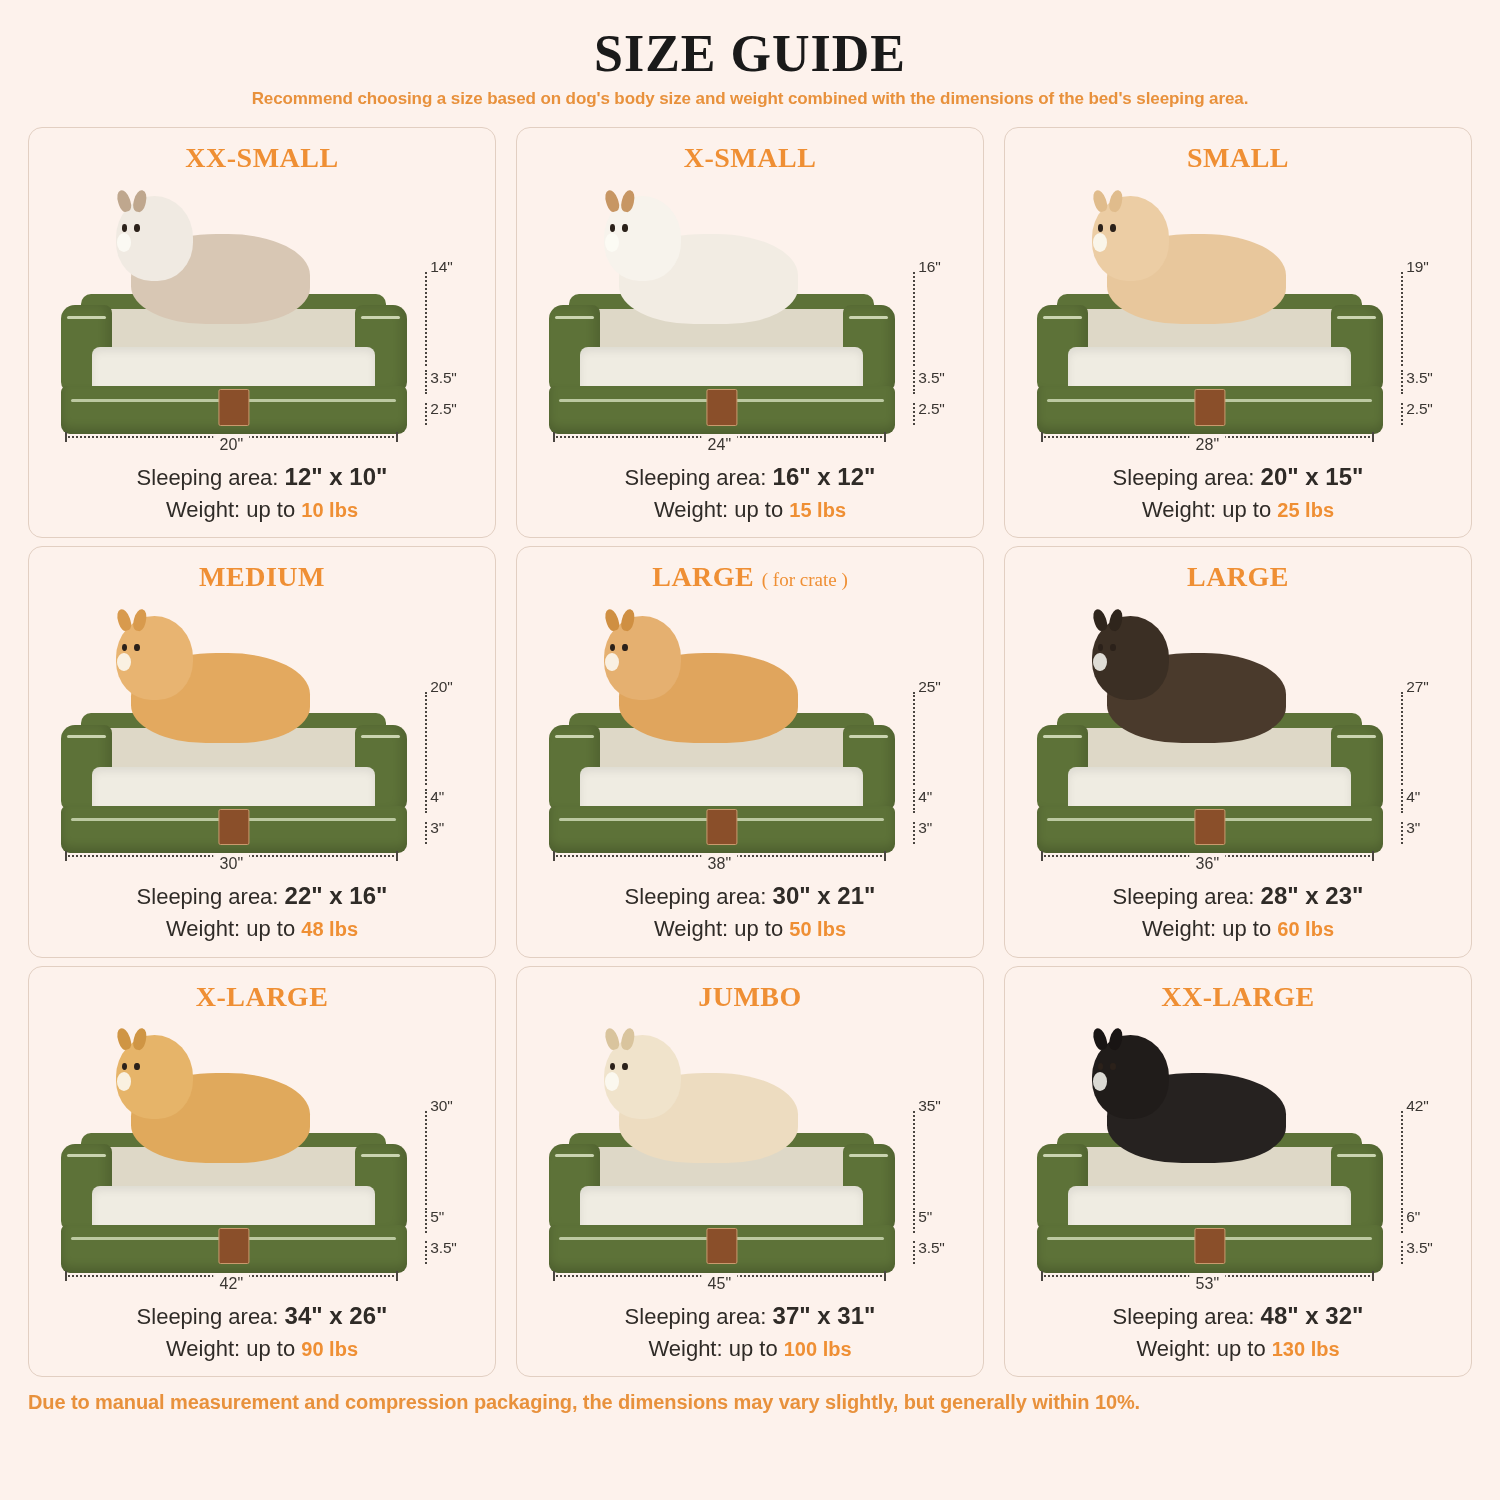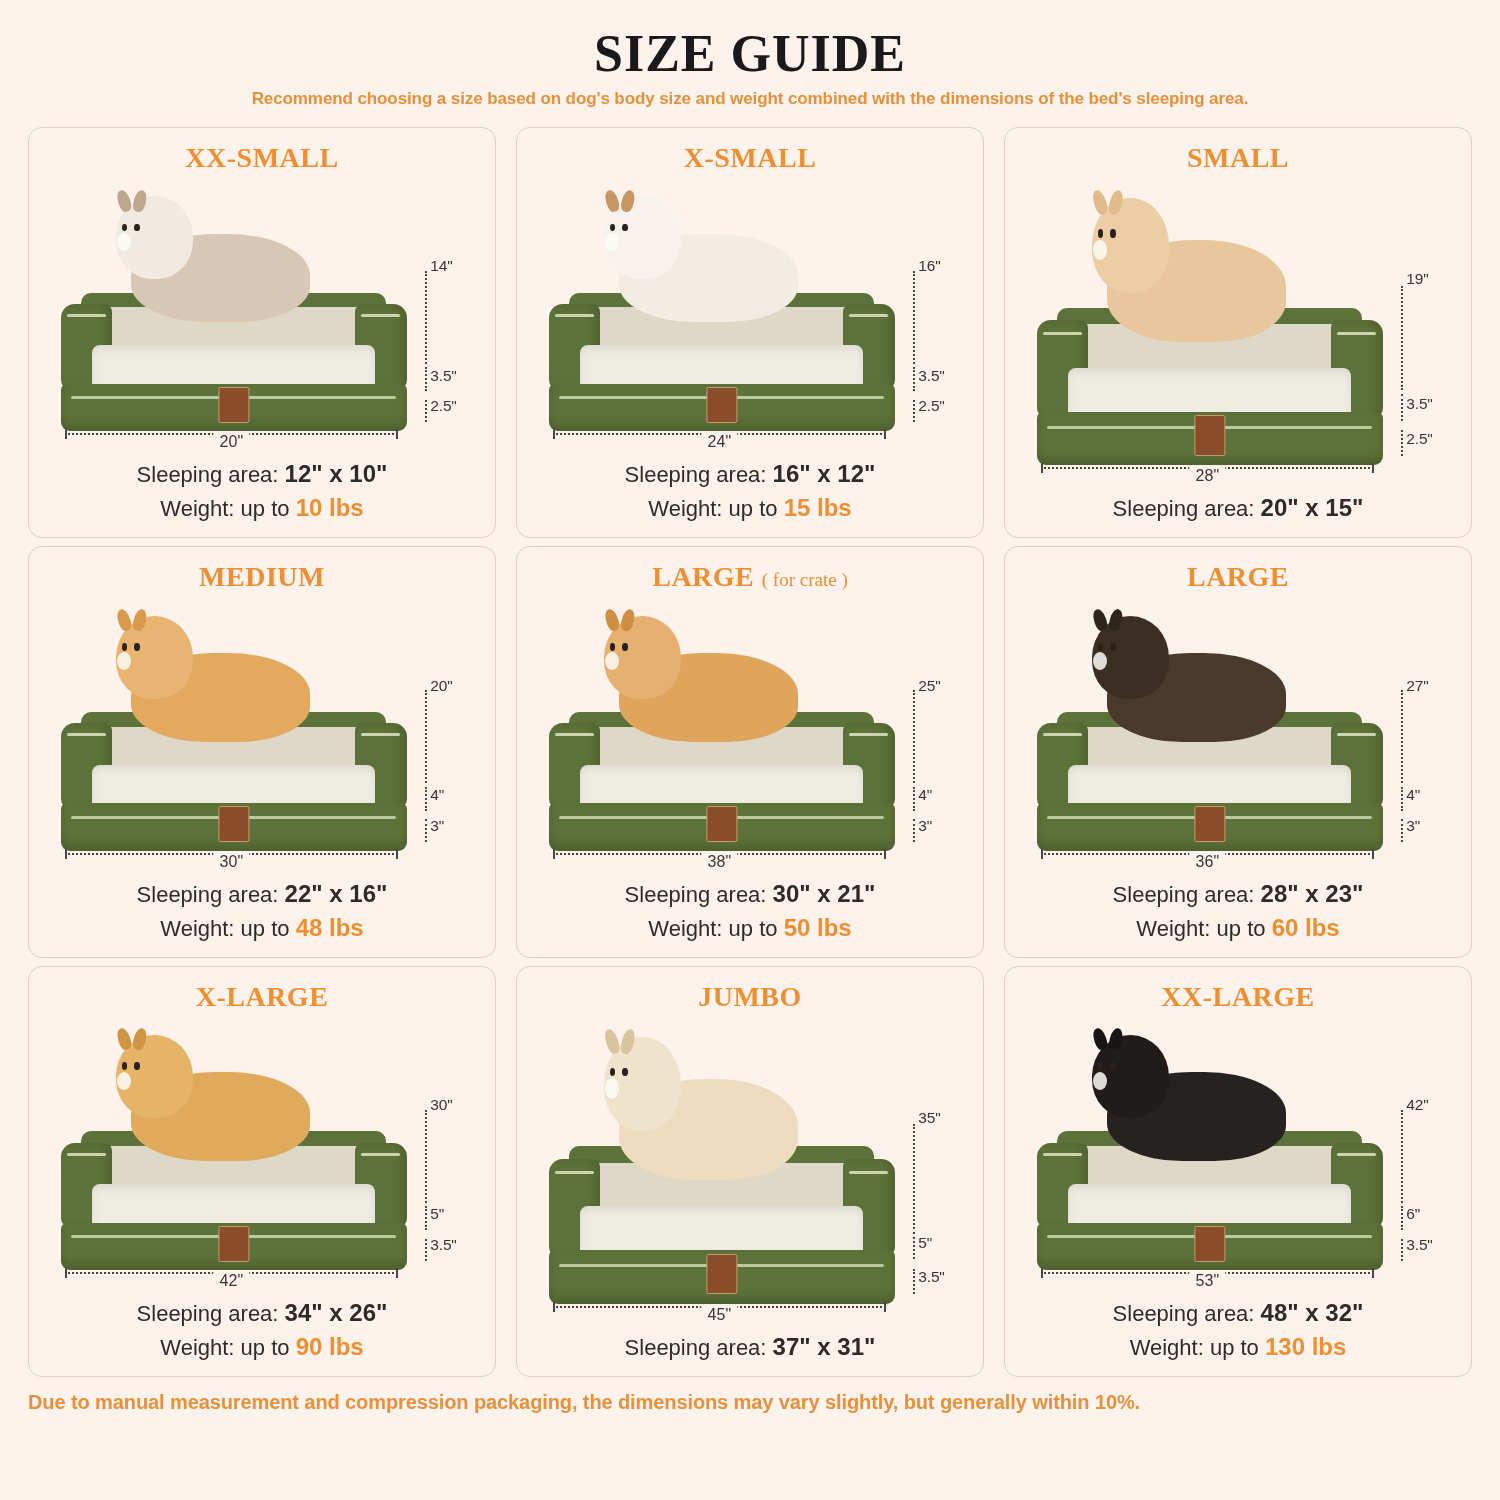--- a/index.html
+++ b/index.html
@@ -293,21 +293,21 @@
     line-height: 1.42;
     color: #2f2b27;
     white-space: nowrap;
   }
   .spec-line .val {
     font-weight: bold;
     font-size: 24px;
   }
   .spec-line .weight {
     font-weight: bold;
-    font-size: 24px;
+    font-size: 20px;
     color: #ef8f34;
   }
 
   .footer {
     text-align: left;
     font-size: 20px;
     font-weight: bold;
     color: #e8913c;
     margin-top: 14px;
     letter-spacing: -0.1px;
@@ -463,20 +463,23 @@
           <div class="line"></div>
           <div class="cap l"></div>
           <div class="cap r"></div>
           <div class="val">28"</div>
         </div>
       </div>
       <div class="specs">
         <div class="spec-line">
           <span>Sleeping area: </span><span class="val">20" x 15"</span>
         </div>
+        <div class="spec-line">
+          <span>Weight:  up to </span><span class="weight">25 lbs</span>
+        </div>
       </div>
     </div>
 
     <div class="card">
       <div class="card-title">
         <span>MEDIUM</span>
         <span class="suffix"></span>
       </div>
       <div class="illus">
         <div class="bed-wrap">
@@ -715,20 +718,23 @@
           <div class="line"></div>
           <div class="cap l"></div>
           <div class="cap r"></div>
           <div class="val">45"</div>
         </div>
       </div>
       <div class="specs">
         <div class="spec-line">
           <span>Sleeping area: </span><span class="val">37" x 31"</span>
         </div>
+        <div class="spec-line">
+          <span>Weight:  up to </span><span class="weight">100 lbs</span>
+        </div>
       </div>
     </div>
 
     <div class="card">
       <div class="card-title">
         <span>XX-LARGE</span>
         <span class="suffix"></span>
       </div>
       <div class="illus">
         <div class="bed-wrap">

